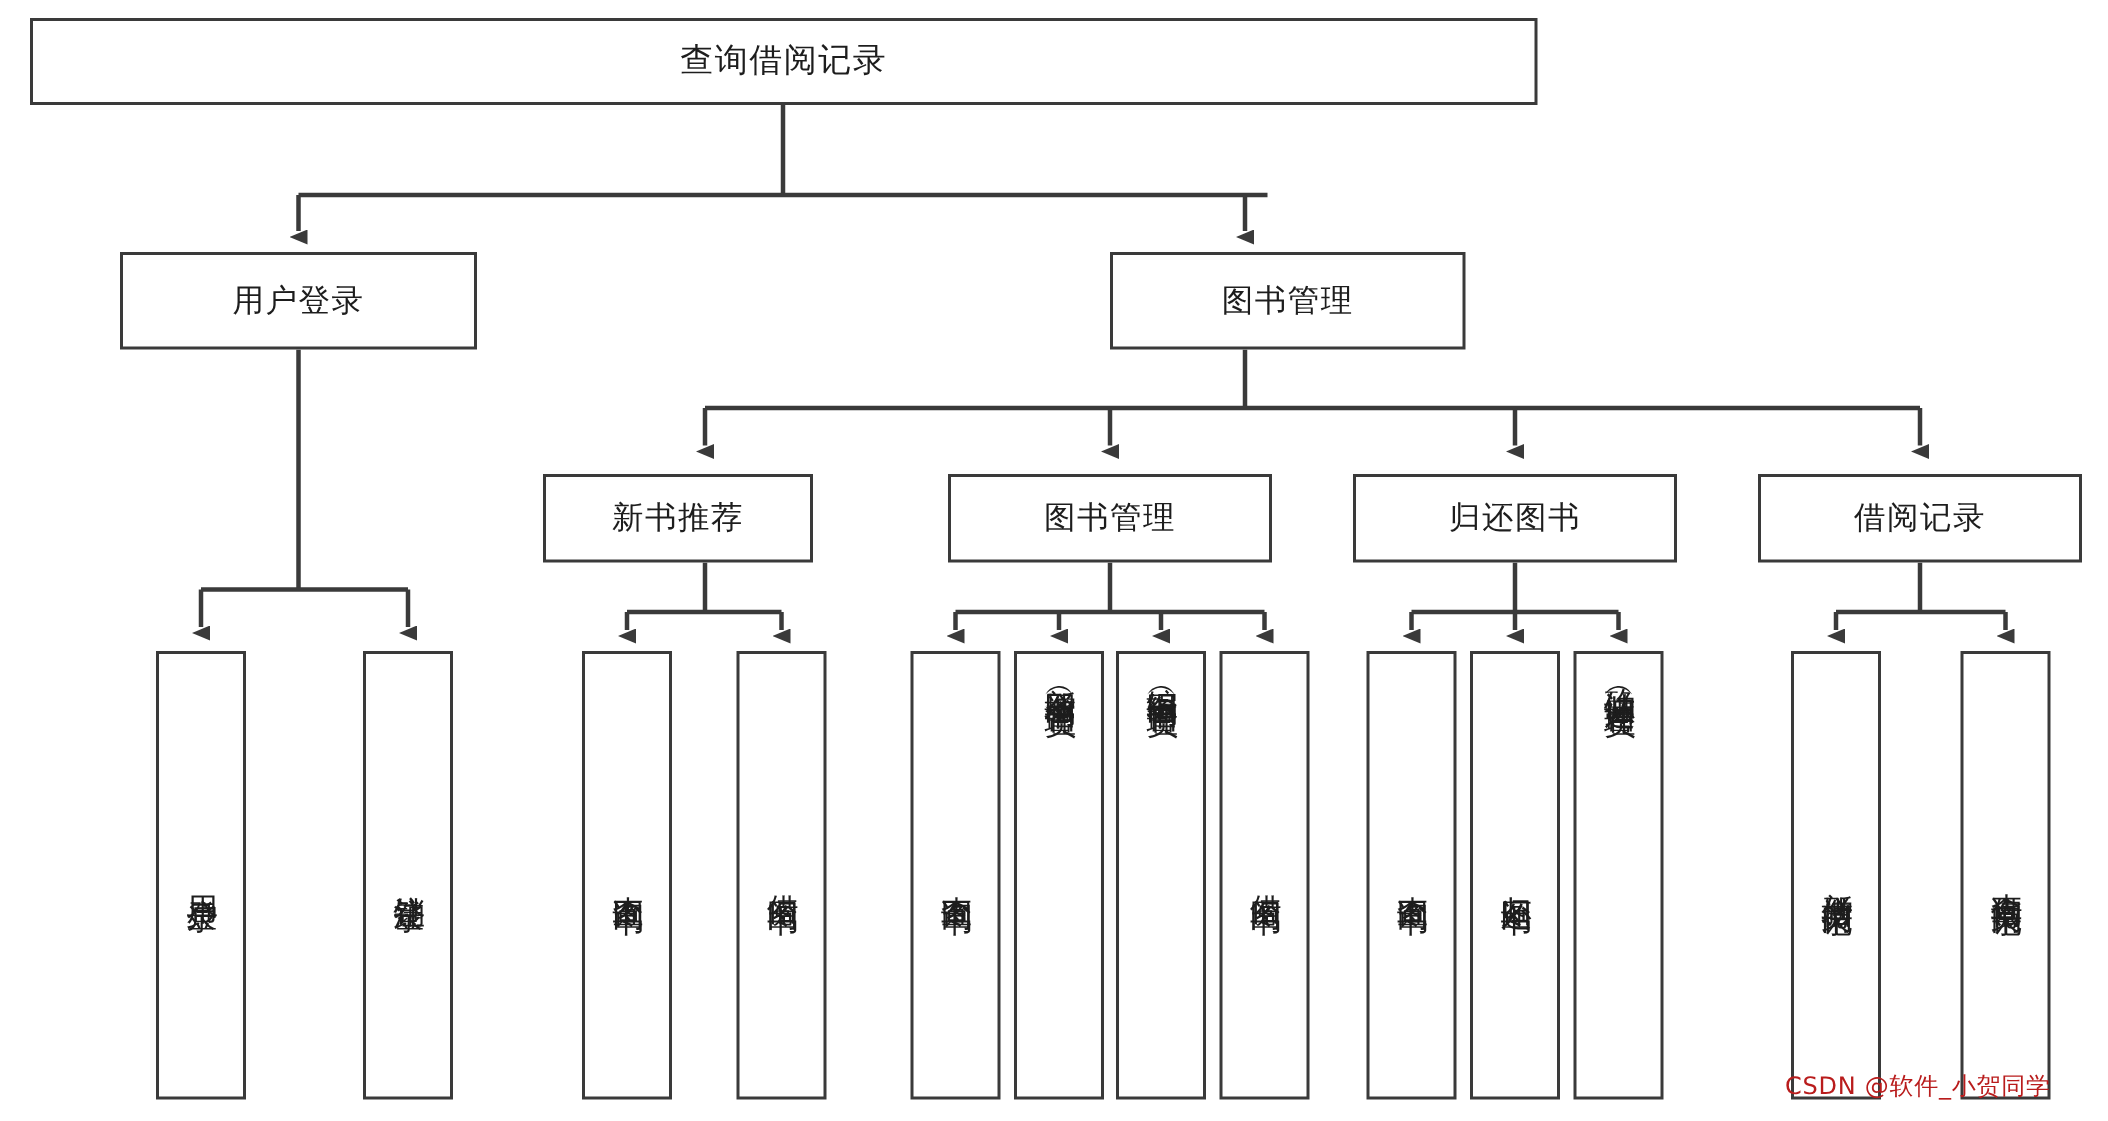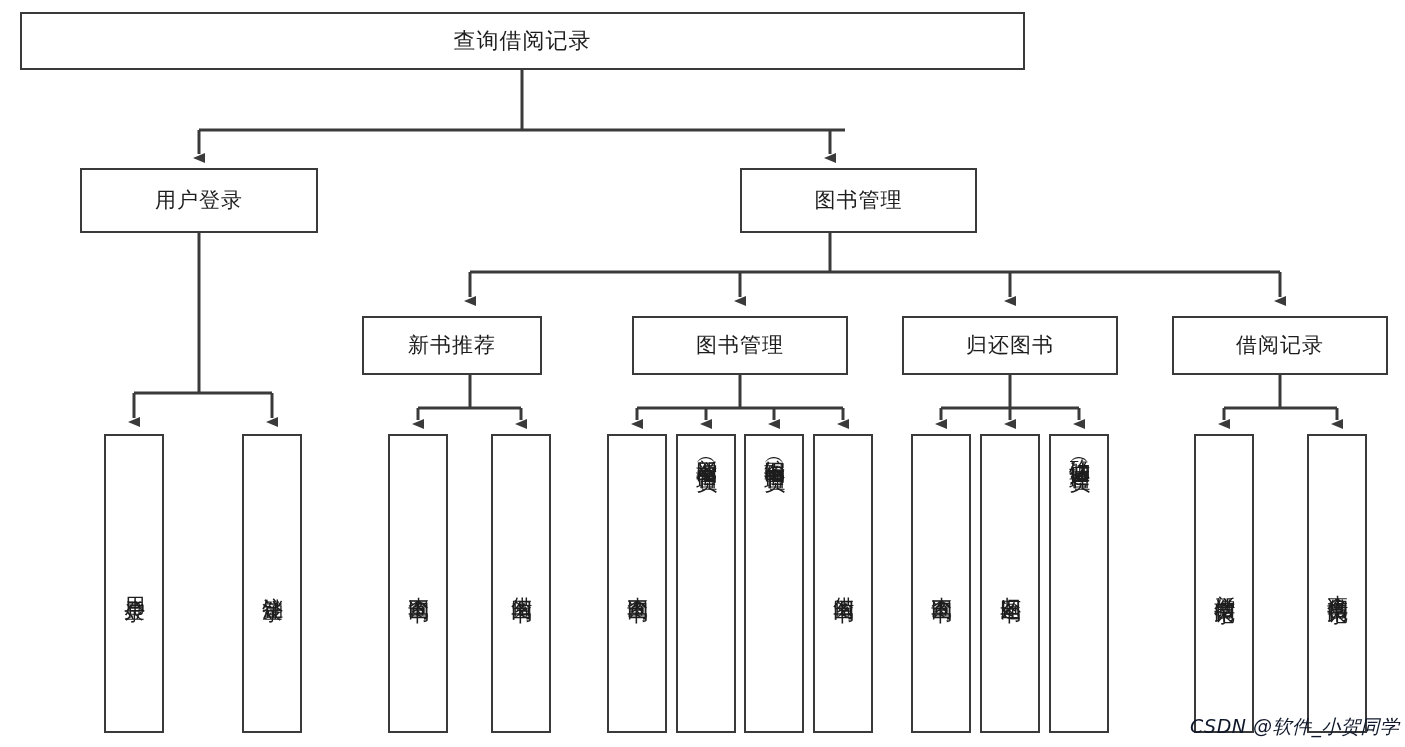--- a/index.html
+++ b/index.html
@@ -56,26 +56,25 @@
     white-space:nowrap;
     display:block;
   }
   
   .node.leaf.center{
     align-items:center;
     padding-top:0;
   }
   .watermark{
     position:absolute;
-    color:#0f172a;
-    font-size:19px;
+    color:#b91c1c;
+    font-size:16px;
     white-space:nowrap;
     z-index:3;
     letter-spacing:0.5px;
-    font-style:italic;
   }
 </style>
 </head>
 <body>
 
 <div id="canvas">
 
   <svg id="wires" viewBox="0 0 1405 747">
     <defs>
       <marker id="arrow" markerWidth="10" markerHeight="12" refX="1" refY="6" orient="auto" markerUnits="userSpaceOnUse">

